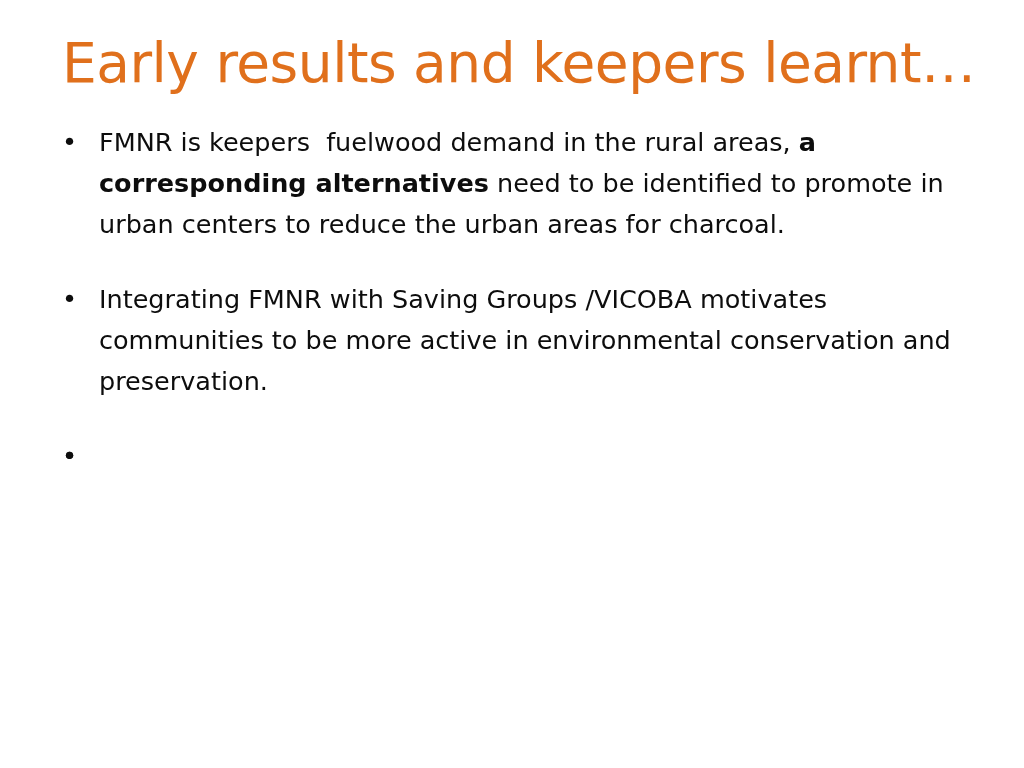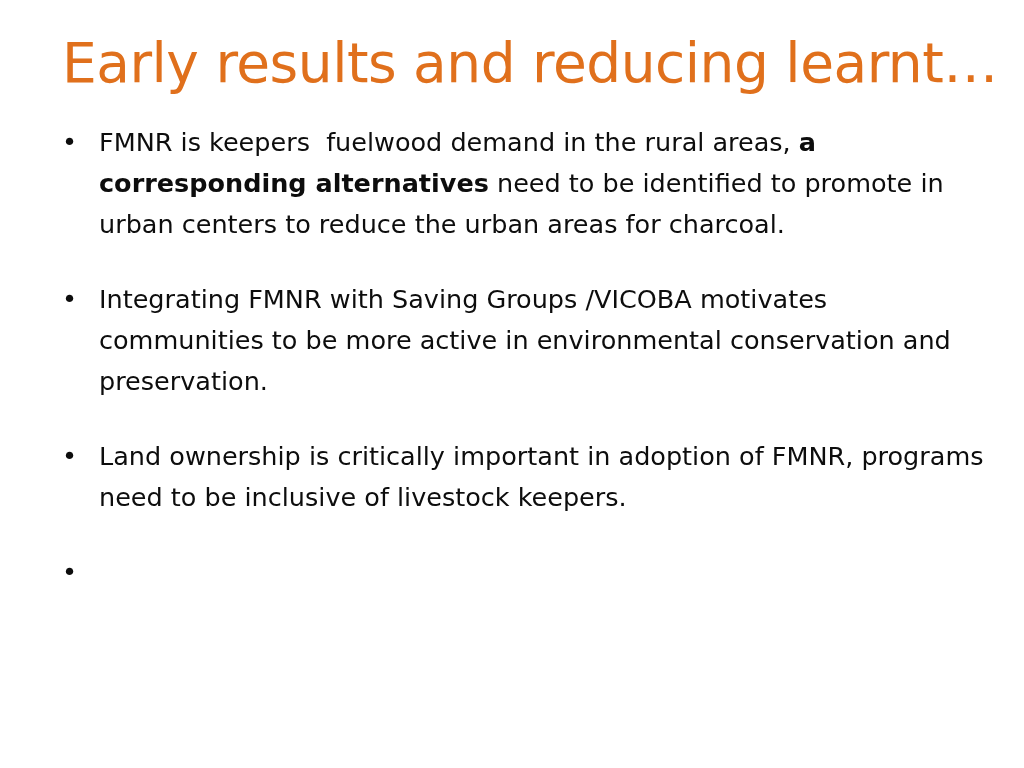--- a/index.html
+++ b/index.html
@@ -69,22 +69,22 @@
   }
   .bullet-text b {
     font-weight: 700;
   }
 </style>
 </head>
 <body style="background: rgb(255, 255, 255);">
 
 <div class="slide" style="background: rgb(255, 255, 255);">
 
-  <div class="slide-title">Early results and reducing learnt…</div>
+  <div class="slide-title">Early results and keepers learnt…</div>
 
   <div class="body-block">
       <div class="bullet-item"><span class="bullet-marker">•</span><span class="bullet-text"><span>FMNR is keepers  fuelwood demand in the rural areas, </span><b>a corresponding alternatives</b><span> need to be identified to promote in urban centers to reduce the urban areas for charcoal.</span></span></div>
       <div class="bullet-item"><span class="bullet-marker">•</span><span class="bullet-text"><span>Integrating FMNR with Saving Groups /VICOBA motivates communities to be more active in environmental conservation and preservation.</span></span></div>
-      <div class="bullet-item"><span class="bullet-marker">•</span><span class="bullet-text"><span>Land ownership is critically important in adoption of FMNR, programs need to be inclusive of livestock keepers.</span></span></div>
+      <div class="bullet-item"><span class="bullet-marker">•</span></div>
       <div class="bullet-item"><span class="bullet-marker">•</span></div>
     </div>
 
 </div>
 
 </body></html>

